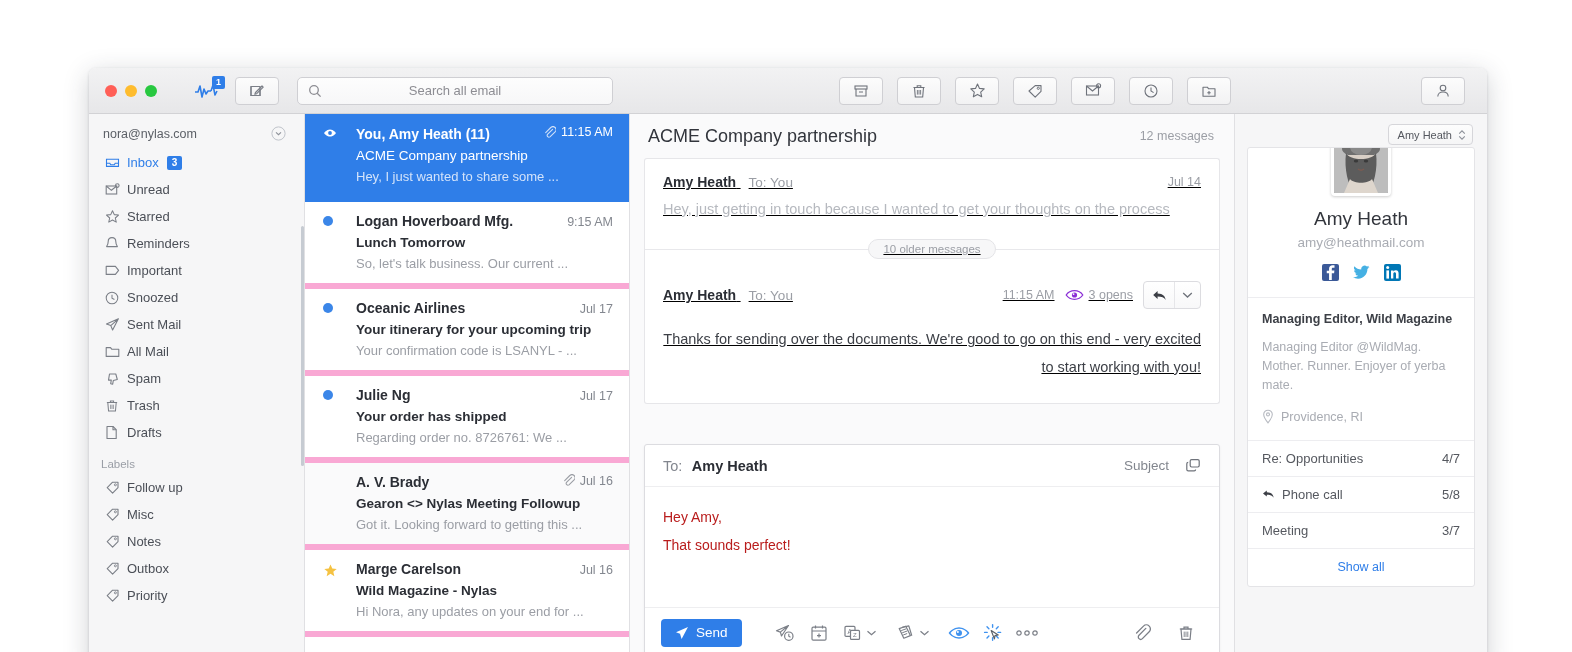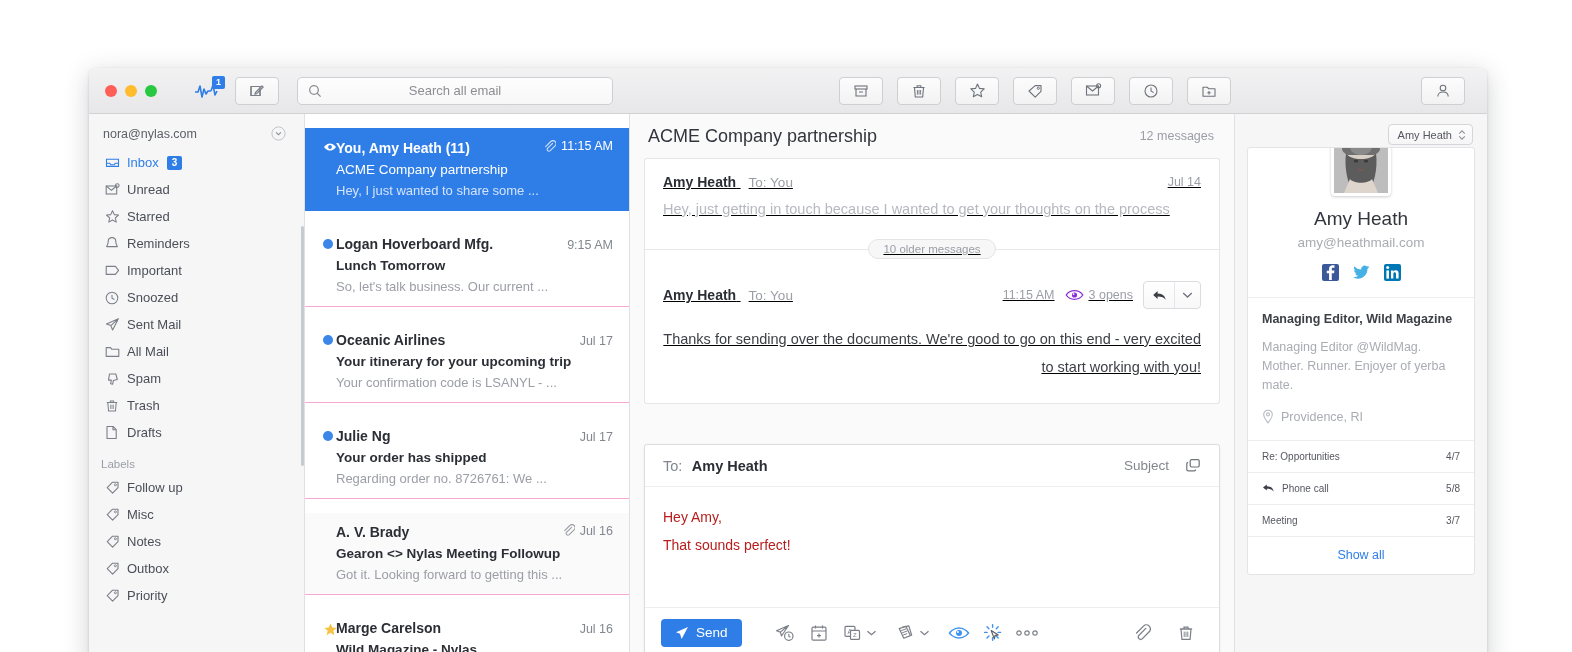--- a/index.html
+++ b/index.html
@@ -128,23 +128,23 @@
   }
 
   
   #maillist {
     width: 325px; flex: 0 0 325px;
     background: #fff;
     border-right: 1px solid #e0e0e3;
     overflow: hidden;
   }
   .mail-row {
-    padding: 11px 16px 12px 4px;
-    border-bottom: 1px solid #f9a8d4;
-    cursor: default; position: relative; margin-top: 14px;
+    padding: 11px 16px 12px 24px;
+    border-bottom: 6px solid #f9a8d4;
+    cursor: default; position: relative;
   }
   .mail-row.alt { background: #fafafb; }
   .mail-row.selected { background: #2f7ee8; border-bottom-color: #2f7ee8; }
   .mr-line1 { display: flex; align-items: baseline; }
   .mr-marker {
     position: absolute; left: 18px; top: 14px;
     width: 11px; height: 11px;
   }
   .mr-dot { width: 10px; height: 10px; border-radius: 50%; background: #3b86e8; display:block; }
   .mr-from {
@@ -300,21 +300,21 @@
   .s-fb { background: #3b5998; }
   .s-tw { background: #fff; }
   .s-li { background: #0077b5; }
   #contact-detail { border-top: 1px solid #ededf0; padding: 14px 14px 16px 14px; }
   #contact-title { font-size: 12.5px; font-weight: bold; color: #3d4047; }
   #contact-bio { font-size: 12.5px; color: #a9acb3; line-height: 19px; margin-top: 12px; }
   #contact-loc { display: flex; align-items: center; gap: 7px; font-size: 12.5px; color: #a9acb3; margin-top: 14px; }
   .stat-row {
     display: flex; align-items: center; justify-content: space-between;
     border-top: 1px solid #ededf0;
-    padding: 10px 14px; font-size: 10px; color: #55585f; gap: 6px;
+    padding: 10px 14px; font-size: 13px; color: #55585f; gap: 6px;
   }
   .stat-left { display: flex; align-items: center; gap: 7px; }
   #show-all {
     border-top: 1px solid #ededf0;
     text-align: center; padding: 11px 0 12px 0;
     font-size: 12.5px; color: #2f7ee8; cursor: default;
   }
   svg { display: block; }
 </style>
 </head>

